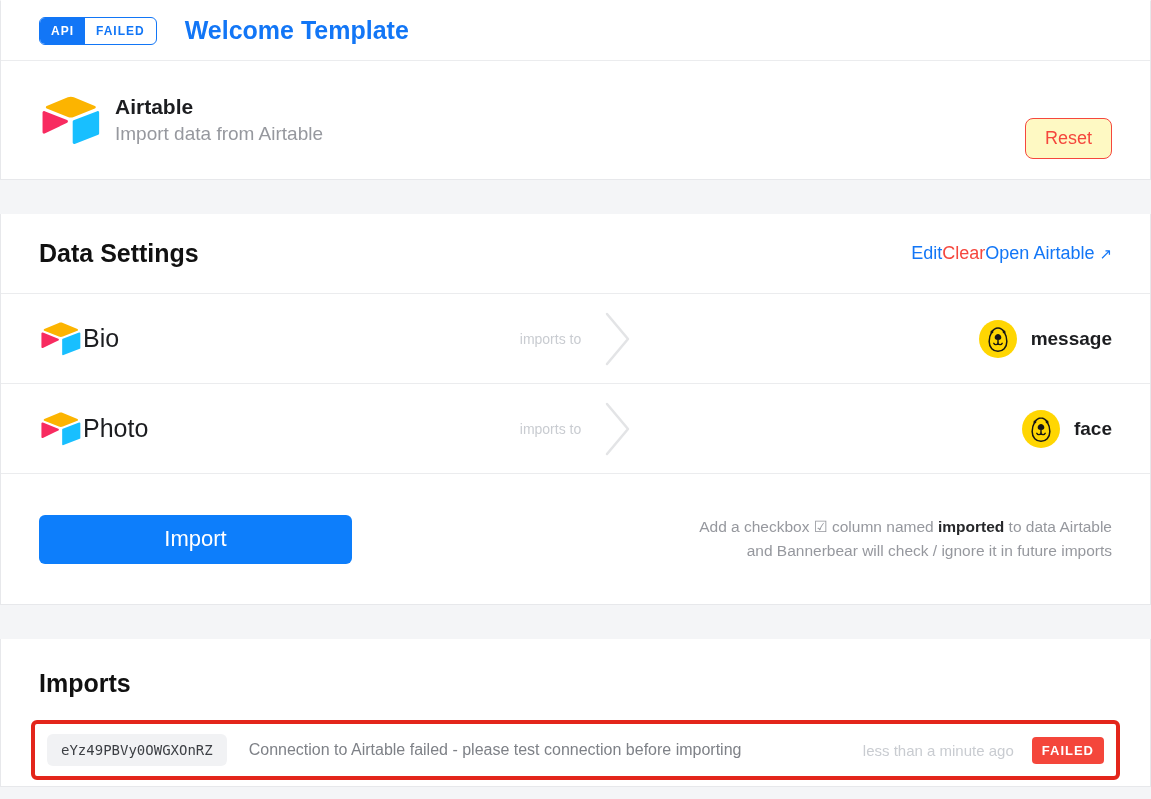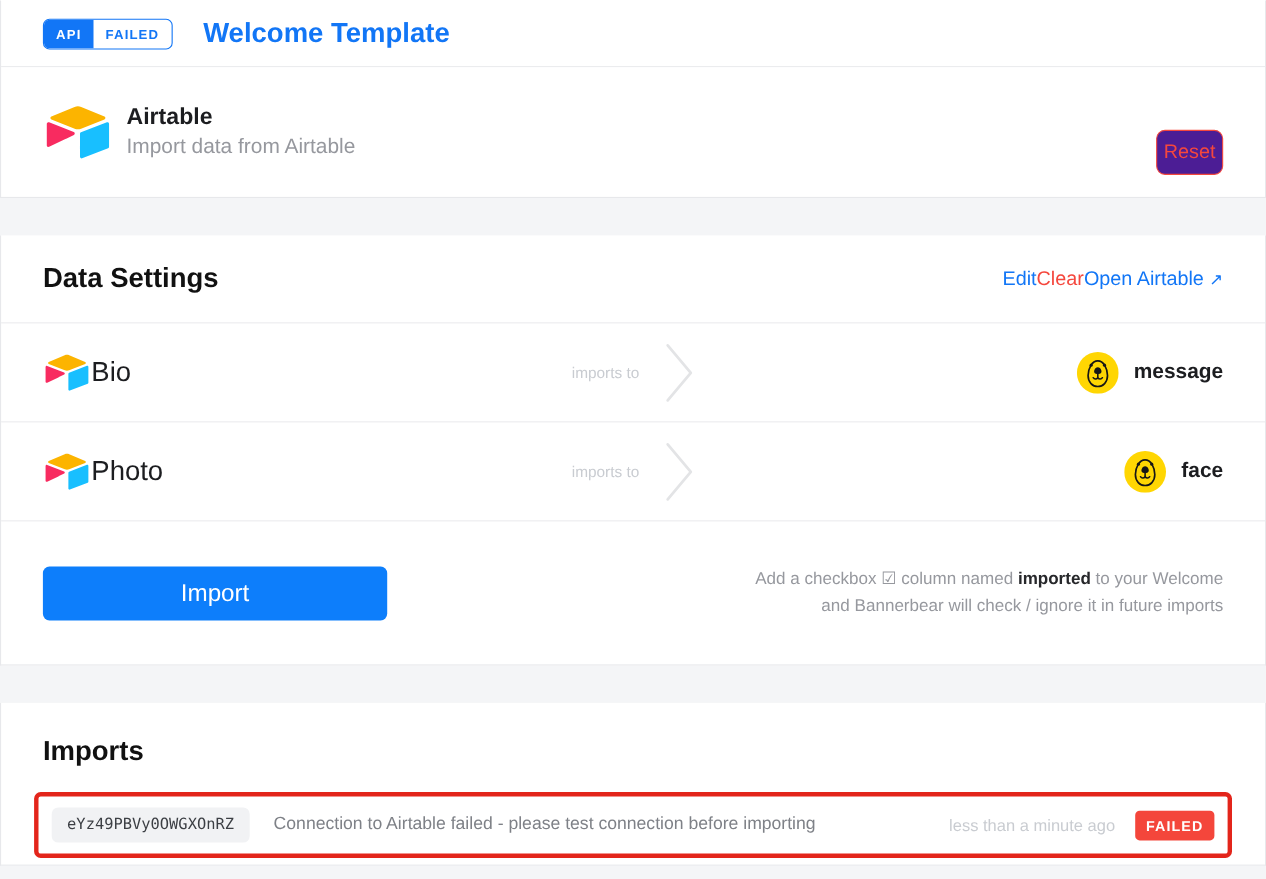--- a/index.html
+++ b/index.html
@@ -34,22 +34,22 @@
   .pill-seg.api{background:var(--blue);color:#fff;}
   .pill-seg.images{color:var(--blue);}
   .page-title{margin-left:28px;font-size:25px;font-weight:bold;color:var(--blue);}
 
   
   .integration{height:118px;display:flex;align-items:center;padding:0 38px;}
   .integration .txt{margin-left:12px;}
   .int-name{font-size:21px;font-weight:bold;color:var(--ink);line-height:28px;}
   .int-desc{font-size:19px;color:var(--gray-sub);line-height:26px;}
   .spacer{flex:1;}
-  .reset-btn{background:#4c1d95;border:1px solid var(--red);color:var(--red);font-size:18px;
-    padding:9px 6px;border-radius:8px;cursor:pointer;font-family:inherit;margin-top:36px;}
+  .reset-btn{background:#fef9c3;border:1px solid var(--red);color:var(--red);font-size:18px;
+    padding:9px 19px;border-radius:8px;cursor:pointer;font-family:inherit;margin-top:36px;}
 
   
   .section{margin-top:34px;}
   .ds-header{height:80px;display:flex;align-items:center;padding:0 38px;border-bottom:1px solid var(--divider);}
   .h2{font-size:25px;font-weight:bold;color:#111;}
   .ds-links{margin-left:auto;display:flex;align-items:center;font-size:18px;}
   .link-blue{color:var(--blue);text-decoration:none;cursor:pointer;}
   .link-red{color:var(--red);text-decoration:none;cursor:pointer;}
   .ext-arrow{font-size:15px;margin-left:5px;}
 
@@ -181,21 +181,21 @@
           <path d="M15.6 24.6c1 1.6 3.1 1.9 4.4 0 1.3 1.9 3.4 1.6 4.4 0" stroke="#161616" stroke-width="1.5" fill="none" stroke-linecap="round"></path>
         </svg>
       </span>
       <span class="target-name">face</span>
     </div>
   </div>
 
   <div class="import-area">
     <button class="import-btn">Import</button>
     <div class="note">
-      <span>Add a checkbox </span><span>☑</span><span> column named </span><b>imported</b><span> to your Welcome</span><br>
+      <span>Add a checkbox </span><span>☑</span><span> column named </span><b>imported</b><span> to data Airtable</span><br>
       <span>and Bannerbear will check / ignore it in future imports</span>
     </div>
   </div>
 </section>
 
 <section class="card section">
   <div class="imports-header">
     <div class="h2">Imports</div>
   </div>
   <div class="fail-row">

